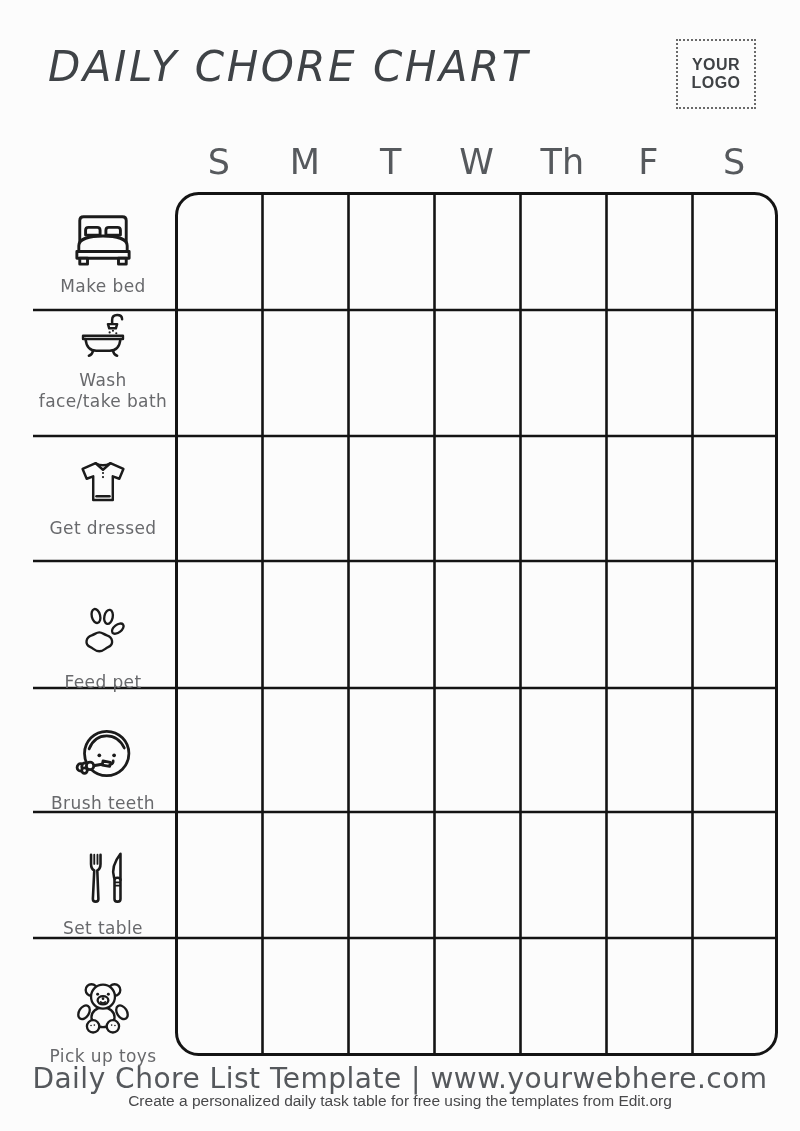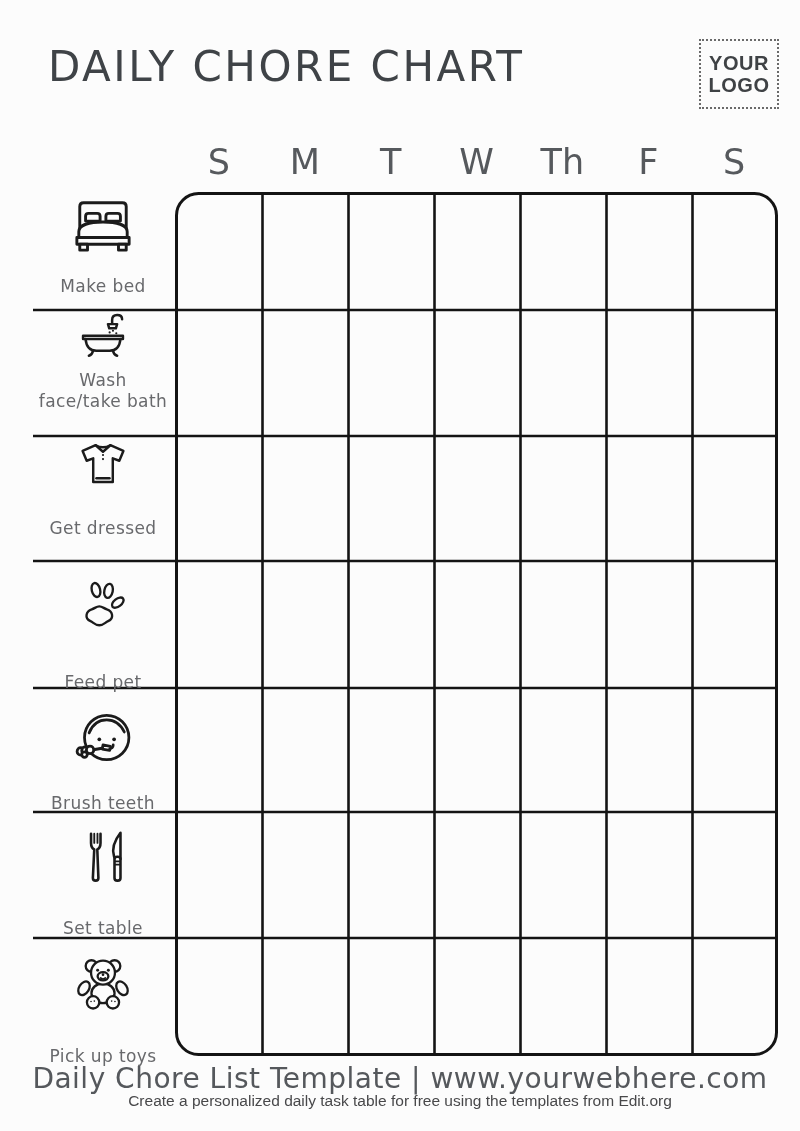--- a/index.html
+++ b/index.html
@@ -2,43 +2,43 @@
 <html><head>
 <meta charset="utf-8">
 <style>
   html,body{margin:0;padding:0;background:#ffffff;}
   .page{
     position:relative;width:800px;height:1131px;background:#fcfcfc;
     font-family:"DejaVu Sans",sans-serif;overflow:hidden;
   }
   .title{
     position:absolute;left:48px;top:42px;font-size:42px;letter-spacing:2.5px;
-    color:#3f4347;white-space:nowrap;font-weight:normal;
+    color:#3f4347;white-space:nowrap;font-weight:normal;font-style:italic;
   }
   .logo-box{
-    position:absolute;left:699px;top:39px;width:76px;height:66px;
+    position:absolute;left:676px;top:39px;width:76px;height:66px;
     border:2px dotted #6a6a6a;display:flex;align-items:center;justify-content:center;
     text-align:center;font-family:"Liberation Sans",sans-serif;font-weight:bold;
-    font-size:20px;line-height:1.12;color:#3f4245;letter-spacing:.5px;
+    font-size:16px;line-height:1.12;color:#3f4245;letter-spacing:.5px;
   }
   .days{position:absolute;left:176px;top:128px;width:601px;height:56px;display:flex;}
   .day{
     flex:1;display:flex;align-items:flex-end;justify-content:center;
     font-size:35px;color:#56595d;padding-bottom:2px;
   }
   .ruling{position:absolute;left:0;top:0;}
   .cells{
     position:absolute;left:178px;top:196px;width:597px;height:857px;
     display:grid;grid-template-columns:repeat(7,1fr);
     grid-template-rows:112px 126px 125px 127px 124px 126px auto;
   }
   .cell{border:0;}
   .chores{position:absolute;left:30px;top:194px;width:146px;display:flex;flex-direction:column;}
   .chore-row{
-    display:flex;flex-direction:column;align-items:center;justify-content:space-between;
+    display:flex;flex-direction:column;align-items:center;justify-content:flex-end;
     gap:8px;padding-bottom:13px;box-sizing:border-box;
   }
   .chore-row:nth-child(1){height:116px;}
   .chore-row:nth-child(2){height:126px;padding-bottom:24px;}
   .chore-row:nth-child(3){height:125px;padding-bottom:22px;}
   .chore-row:nth-child(4){height:127px;margin-top:18px;}
   .chore-row:nth-child(5){height:124px;padding-bottom:16px;}
   .chore-row:nth-child(6){height:126px;padding-bottom:17px;}
   .chore-row:nth-child(7){height:116px;padding-bottom:5px;}
   .chore-label{

